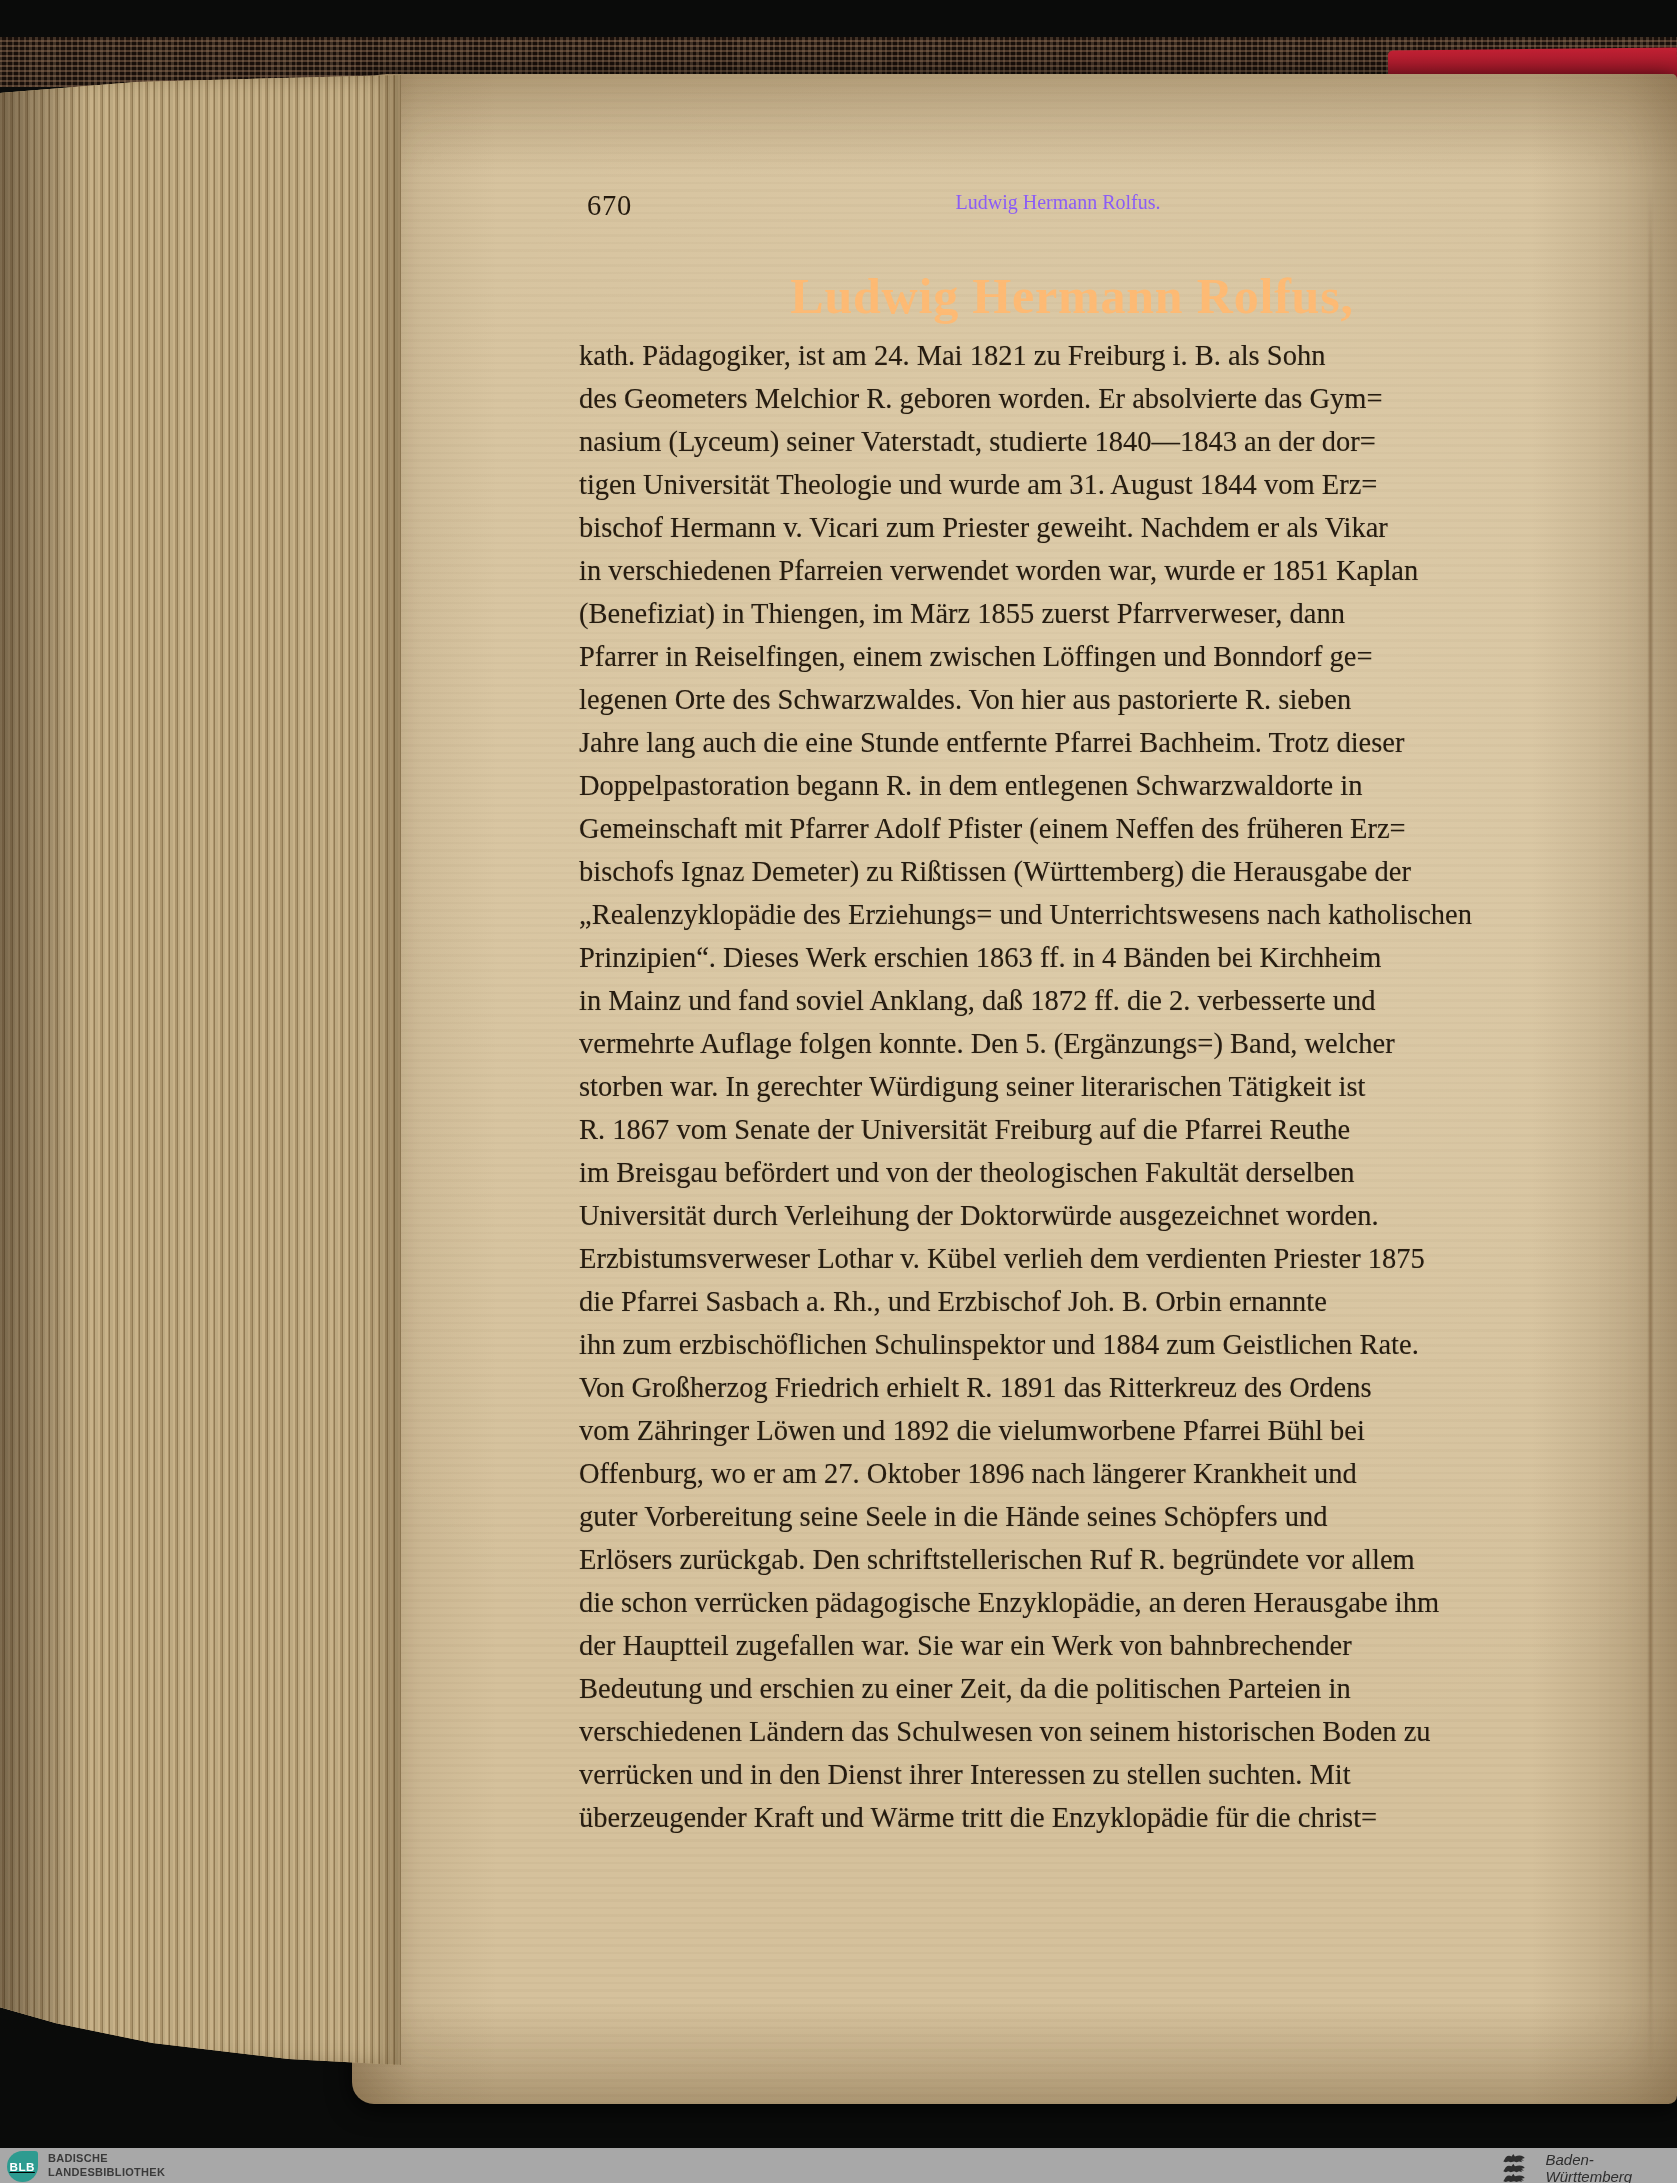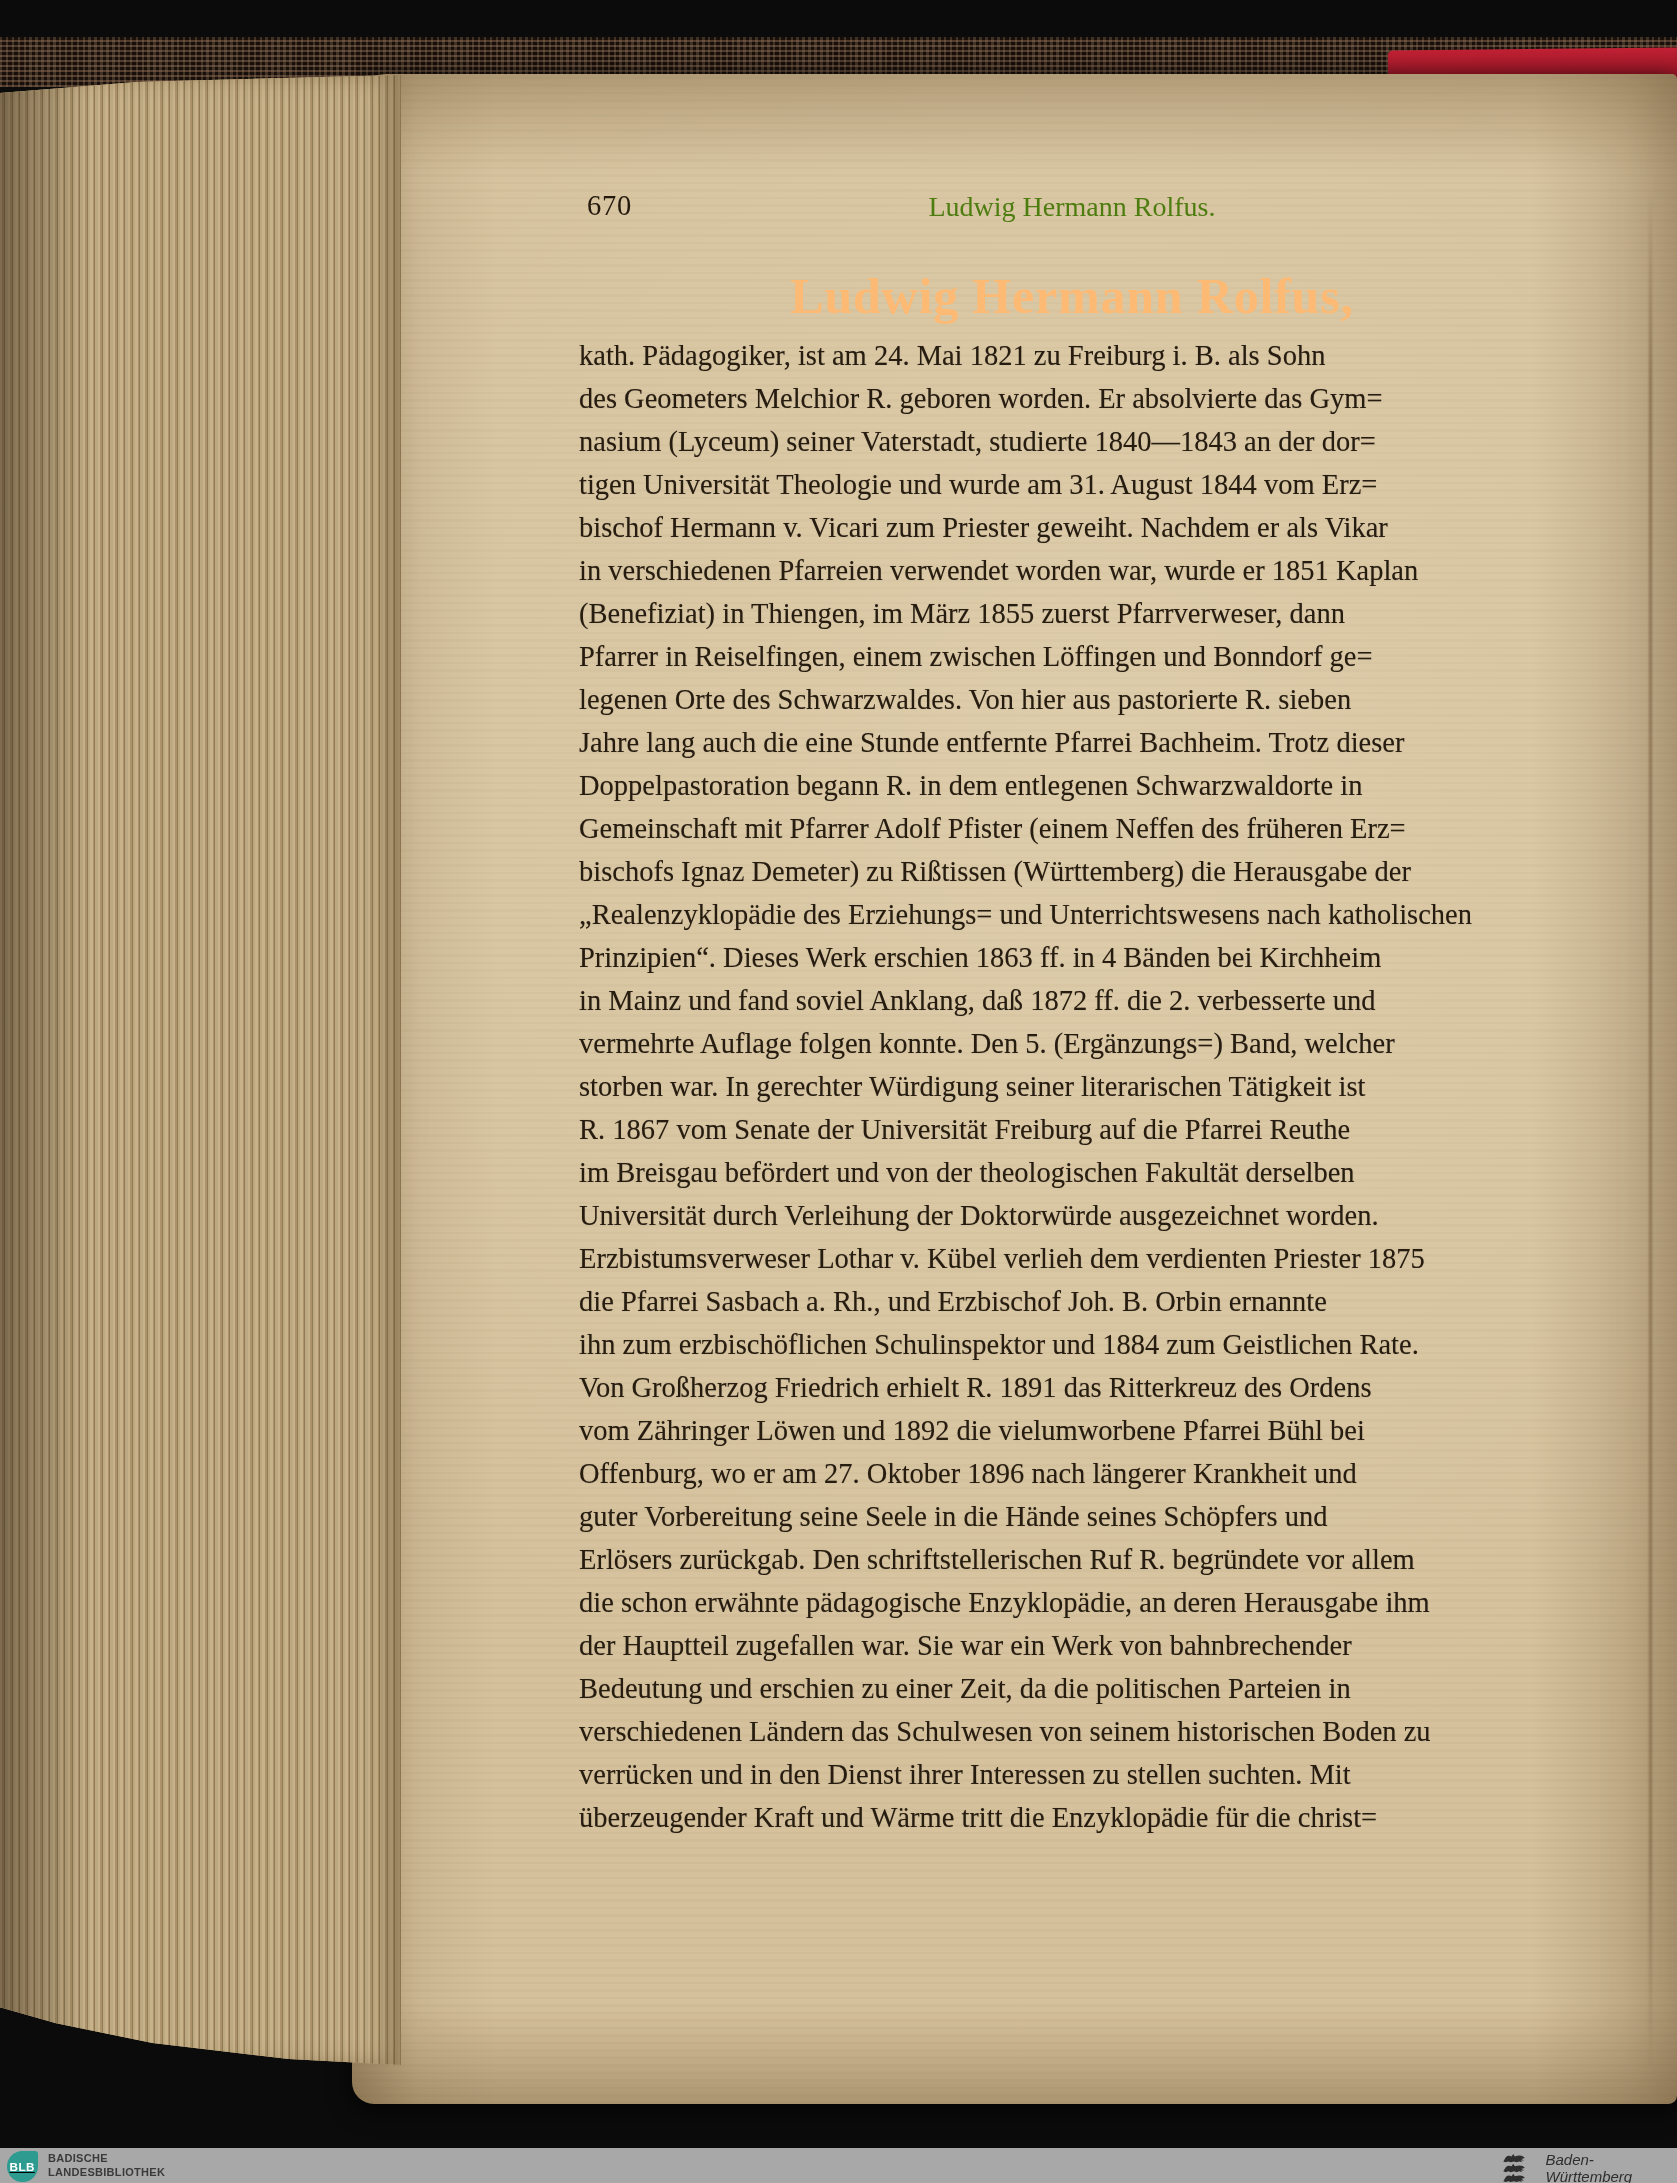--- a/index.html
+++ b/index.html
@@ -36,22 +36,22 @@
     background:
       linear-gradient(90deg, rgba(40,25,12,0.45), rgba(0,0,0,0) 22%),
       repeating-linear-gradient(90deg, #c8b289 0 2.5px, #ab946c 2.5px 4.2px, #917a54 4.2px 5px, #bda981 5px 7.5px),
       #b49d74;
     clip-path:polygon(0 0.9%, 34% 0.35%, 100% 0, 100% 100%, 72% 99.7%, 38% 98.9%, 14% 97.9%, 0 97.1%);
     box-shadow:inset -15px 0 22px rgba(70,48,22,0.35);}
 
   
   .page-number{position:absolute;left:587px;top:190px;font-size:28.5px;color:#241a0e;
     letter-spacing:0.8px;text-align:right;}
-  .running-header{position:absolute;left:579px;top:191px;width:986px;text-align:center;
-    font-size:28px;color:#4d7c0f;}
+  .running-header{position:absolute;left:565px;top:191px;width:986px;text-align:center;
+    font-size:20px;color:#8b5cf6;}
   .article-title{position:absolute;left:579px;top:267px;width:986px;text-align:center;
     font-size:50px;font-weight:bold;color:#fdba74;letter-spacing:0.8px;}
 
   
   .body-text{position:absolute;left:579px;top:334px;width:990px;color:#261c10;}
   .line{font-size:28.5px;line-height:43px;height:43px;white-space:nowrap;
     text-align:justify;text-align-last:justify;text-shadow:0 0 0.8px rgba(38,28,16,0.35);}
   .line::after{content:"";display:inline-block;width:100%;}
 
   
@@ -111,21 +111,21 @@
       <div class="line">im Breisgau befördert und von der theologischen Fakultät derselben</div>
       <div class="line">Universität durch Verleihung der Doktorwürde ausgezeichnet worden.</div>
       <div class="line">Erzbistumsverweser Lothar v. Kübel verlieh dem verdienten Priester 1875</div>
       <div class="line">die Pfarrei Sasbach a. Rh., und Erzbischof Joh. B. Orbin ernannte</div>
       <div class="line">ihn zum erzbischöflichen Schulinspektor und 1884 zum Geistlichen Rate.</div>
       <div class="line">Von Großherzog Friedrich erhielt R. 1891 das Ritterkreuz des Ordens</div>
       <div class="line">vom Zähringer Löwen und 1892 die vielumworbene Pfarrei Bühl bei</div>
       <div class="line">Offenburg, wo er am 27. Oktober 1896 nach längerer Krankheit und</div>
       <div class="line">guter Vorbereitung seine Seele in die Hände seines Schöpfers und</div>
       <div class="line">Erlösers zurückgab.  Den schriftstellerischen Ruf R. begründete vor allem</div>
-      <div class="line">die schon erwähnte pädagogische Enzyklopädie, an deren Herausgabe ihm</div>
+      <div class="line">die schon verrücken pädagogische Enzyklopädie, an deren Herausgabe ihm</div>
       <div class="line">der Hauptteil zugefallen war.  Sie war ein Werk von bahnbrechender</div>
       <div class="line">Bedeutung und erschien zu einer Zeit, da die politischen Parteien in</div>
       <div class="line">verschiedenen Ländern das Schulwesen von seinem historischen Boden zu</div>
       <div class="line">verrücken und in den Dienst ihrer Interessen zu stellen suchten.  Mit</div>
       <div class="line">überzeugender Kraft und Wärme tritt die Enzyklopädie für die christ=</div>
     </div>
 
   <div class="footer-bar">
     <div class="blb-logo">
       <span>BLB</span>

